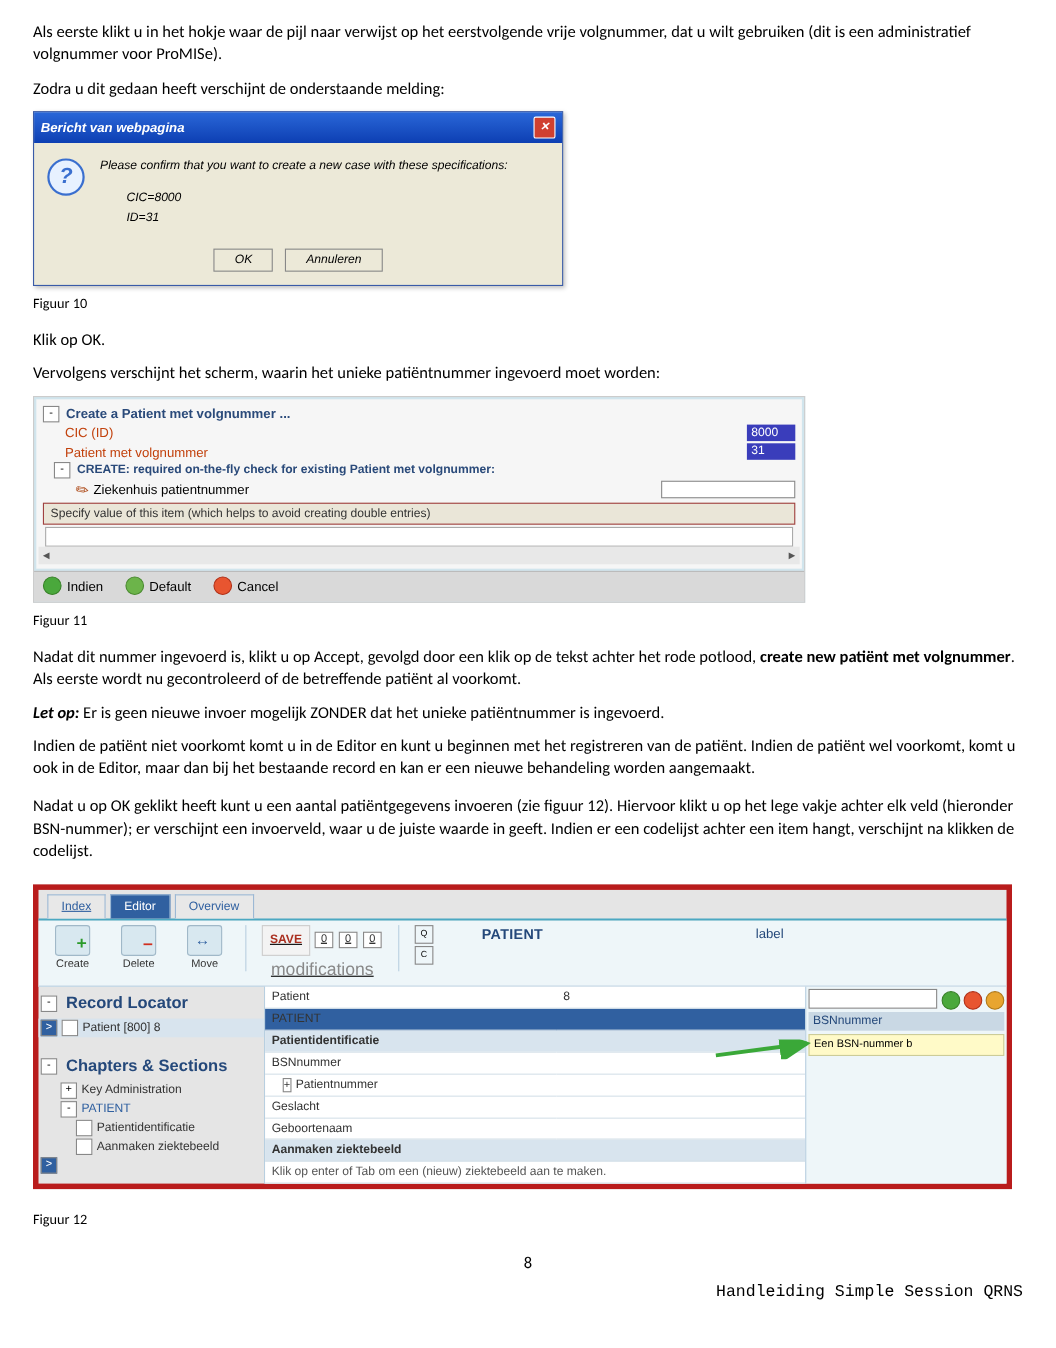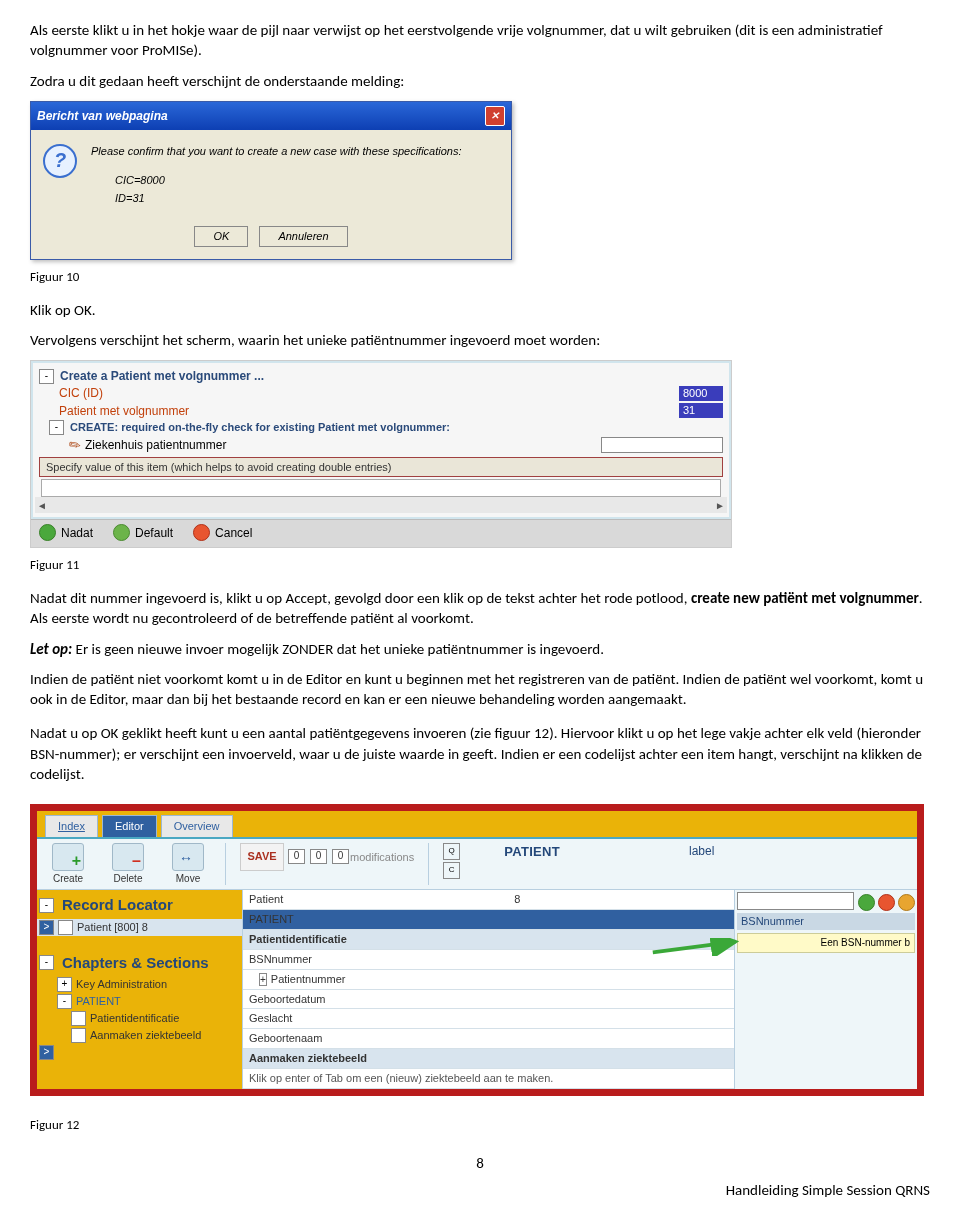--- a/index.html
+++ b/index.html
@@ -42,35 +42,35 @@
 .f1-spec-in { background:#fff; border:1px solid #aaa; height:16px; margin:0 2px; }
 .f1-scrollbar { display:flex; justify-content:space-between; align-items:center; background:#e8e8e8; height:16px; margin:0 -4px 2px -4px; padding:0 2px; }
 .f1-scrolltri { font-size:10px; color:#555; }
 .f1-btns { display:flex; gap:20px; padding: 4px 8px 6px 8px; background:#d9d9d9; border-top:1px solid #bbb; font-size:12px; }
 .f1-btns .itm { display:flex; align-items:center; gap:5px; }
 .f1-btns .ic { width:15px; height:15px; border-radius:50%; }
 .ic-accept{background:#4aa83c;border:1px solid #388028;} .ic-default{background:#6cb44a;border:1px solid #4a8a30;} .ic-cancel{background:#e85530;border:1px solid #b03018;}
 .pencil { display:inline-block; width:12px; transform:rotate(-35deg); font-size:14px; color:#b05020; margin-right:4px;}
 
 
-.f2 { width: 880px; font-family: Tahoma, sans-serif; font-size: 11px; border:7px solid #b91c1c; margin:20px 0; background:#eab308; }
+.f2 { width: 880px; font-family: Tahoma, sans-serif; font-size: 11px; border:5px solid #b91c1c; margin:20px 0; background:#e5e5e5; }
 .f2-tabs { display:flex; padding:4px 8px 0 8px; gap:4px; }
 .f2-tab { padding:3px 12px; border:1px solid #9cb8d4; border-bottom:0; background:#e8e8e8; color:#3060a0; }
 .f2-tab.active { background:#3060a0; color:#fff; }
 .f2-sep { border-top: 2px solid #4ba8c2; }
 .f2-toolbar { display:flex; align-items:flex-start; padding:4px 8px; gap:14px; background:#eef6f9; border-bottom:1px solid #b8cfe0;}
 .f2-tbtn { display:flex; flex-direction:column; align-items:center; font-size:10px; color:#333; width:46px; }
 .f2-tbtn .ico { width:30px; height:26px; background:#d8e8f0; border:1px solid #a0b8c8; border-radius:3px; margin-bottom:1px; position:relative; }
 .plus-g::after{content:"+";color:#2a9a2a;font-size:16px;font-weight:bold;position:absolute;right:2px;bottom:-2px;}
 .minus-r::after{content:"–";color:#d03020;font-size:16px;font-weight:bold;position:absolute;right:2px;bottom:-2px;}
 .arrow-b::after{content:"↔";color:#3060a0;font-size:14px;font-weight:bold;position:absolute;left:6px;top:3px;}
 .f2-tsep { width:1px; height:42px; background:#b8cfe0; }
 .big-save { width:42px; height:26px; display:flex; align-items:center; justify-content:center; color:#aa3020; font-weight:bold; font-size:11px; border:1px solid #ccc; background:#f3f3f3;}
 .chip { display:inline-block; width:15px;height:13px; background:#fff; border:1px solid #888; color:#333; font-size:10px; text-align:center; line-height:12px; margin-right:1px;}
-.f2-mods { font-size:11px; color:#888; margin-top:2px; }
+.f2-mods { font-size:16px; color:#888; margin-top:2px; }
 .f2-qc { display:flex; flex-direction:column; gap:2px; margin-right:30px;}
 .qc { width:15px; height:15px; border:1px solid #888; display:flex; align-items:center; justify-content:center; font-size:8px; }
 .f2-patienttitle { font-weight:bold; color:#24487a; font-size:13px; letter-spacing:.3px; }
 .f2-lowrow { background:#3060a0; color:#fff; font-size:11px; padding:1px 4px; }
 .f2-main { display:flex; }
 .f2-left { width:205px; border-right:1px solid #b8cfe0; }
 .f2-block { padding:2px 0; }
 .f2-block-h { font-weight:bold; color:#24487a; font-size:15px; padding:2px 4px; }
 .f2-lr { display:flex; align-items:center; gap:4px; padding:1px 2px; }
 .sq { width:13px; height:13px; border:1px solid #888; background:#fff; font-size:10px; text-align:center; line-height:11px; flex:0 0 auto;}
@@ -81,26 +81,26 @@
 .f2-center-table td { border-bottom:1px solid #d4e0e8; padding:2px 6px; vertical-align:top;}
 .f2-center-table td:first-child { width:54%; color:#333; }
 .f2-center-table td.lab2 { color:#333; }
 .hdr-band2 { background:#d8e4ee; font-weight:bold; color:#24487a;}
 .sel-row { background:#3060a0; color:#fff;}
 .f2-right { width:178px; background:#eef6f9; border-left:1px solid #b8cfe0; padding:2px; }
 .f2-right .inp { width:150px; height:16px; background:#fff; border:1px solid #888; margin-bottom:3px;}
 .f2-right .ics { display:flex; gap:3px; justify-content:flex-end;}
 .ci { width:15px; height:15px; border-radius:50%;}
 .ci.g{background:#4aa83c;border:1px solid #388028;} .ci.r{background:#e85530;border:1px solid #b03018;} .ci.o{background:#e8a530;border:1px solid #b07818;}
-.tipbox { background:#fffac8; border:1px solid #cc9; font-size:10px; padding:2px 4px; margin-top:3px;text-align:right; }
+.tipbox { background:#fffac8; border:1px solid #cc9; font-size:10px; padding:2px 4px; margin-top:3px; }
 .arrow-green { position:absolute; width:90px; height:18px; right:176px; top:48px; }
 .arrow-green svg { width:100%; height:100%; }
 .f2-centerwrap { position:relative; }
 .footer-pn { text-align:center; margin-top:20px; }
-.footer-t { text-align:right; margin-top:6px; }
+.footer-t { text-align:right; margin-top:6px;font-family:Liberation Mono, monospace; }
 </style>
 </head>
 <body>
 
 <p>Als eerste klikt u in het hokje waar de pijl naar verwijst op het eerstvolgende vrije volgnummer, dat u wilt gebruiken (dit is een administratief volgnummer voor ProMISe).</p>
 <p>Zodra u dit gedaan heeft verschijnt de onderstaande melding:</p>
 
 <div class="xp-dialog">
   <div class="xp-titlebar">
     <span>Bericht van webpagina</span>
@@ -154,21 +154,21 @@
     <div class="f1-spec-hdr">Specify value of this item (which helps to avoid creating double entries)</div>
     <div class="f1-spec-in"></div>
     <div class="f1-scrollbar">
       <span class="f1-scrolltri">◄</span>
       <span class="f1-scrolltri">►</span>
     </div>
   </div>
   <div class="f1-btns">
     <span class="itm">
         <span class="ic ic-accept"></span>
-        <span>Nadat</span>
+        <span>Indien</span>
       </span>
     <span class="itm">
         <span class="ic ic-default"></span>
         <span>Default</span>
       </span>
     <span class="itm">
         <span class="ic ic-cancel"></span>
         <span>Cancel</span>
       </span>
   </div>
@@ -199,21 +199,21 @@
       </div>
     <div class="f2-tbtn">
         <div class="ico minus-r"></div>
         <span>Delete</span>
       </div>
     <div class="f2-tbtn">
         <div class="ico arrow-b"></div>
         <span>Move</span>
       </div>
     <div class="f2-tsep"></div>
-    <div style="display:flex;flex-direction:row;align-items:center;">
+    <div style="display:flex;flex-direction:column;align-items:center;text-decoration:underline;">
       <div style="display:flex;gap:4px;align-items:center;">
         <div class="big-save">SAVE</div>
         <span class="chip">0</span>
           <span class="chip">0</span>
           <span class="chip">0</span>
       </div>
       <div class="f2-mods">modifications</div>
     </div>
     <div class="f2-tsep"></div>
     <div class="f2-qc">
@@ -284,24 +284,20 @@
               </tr>
           <tr class="hdr-band2">
                 <td colspan="2">Patientidentificatie</td>
               </tr>
           <tr>
                 <td>BSNnummer</td>
                 <td></td>
               </tr>
           <tr>
                 <td style="padding-left:16px"><span class="sq" style="margin-right:4px">+</span><span>Patientnummer</span></td>
-                <td></td>
-              </tr>
-          <tr>
-                <td>Geboortedatum</td>
                 <td></td>
               </tr>
           <tr>
                 <td>Geslacht</td>
                 <td></td>
               </tr>
           <tr>
                 <td>Geboortenaam</td>
                 <td></td>
               </tr>

